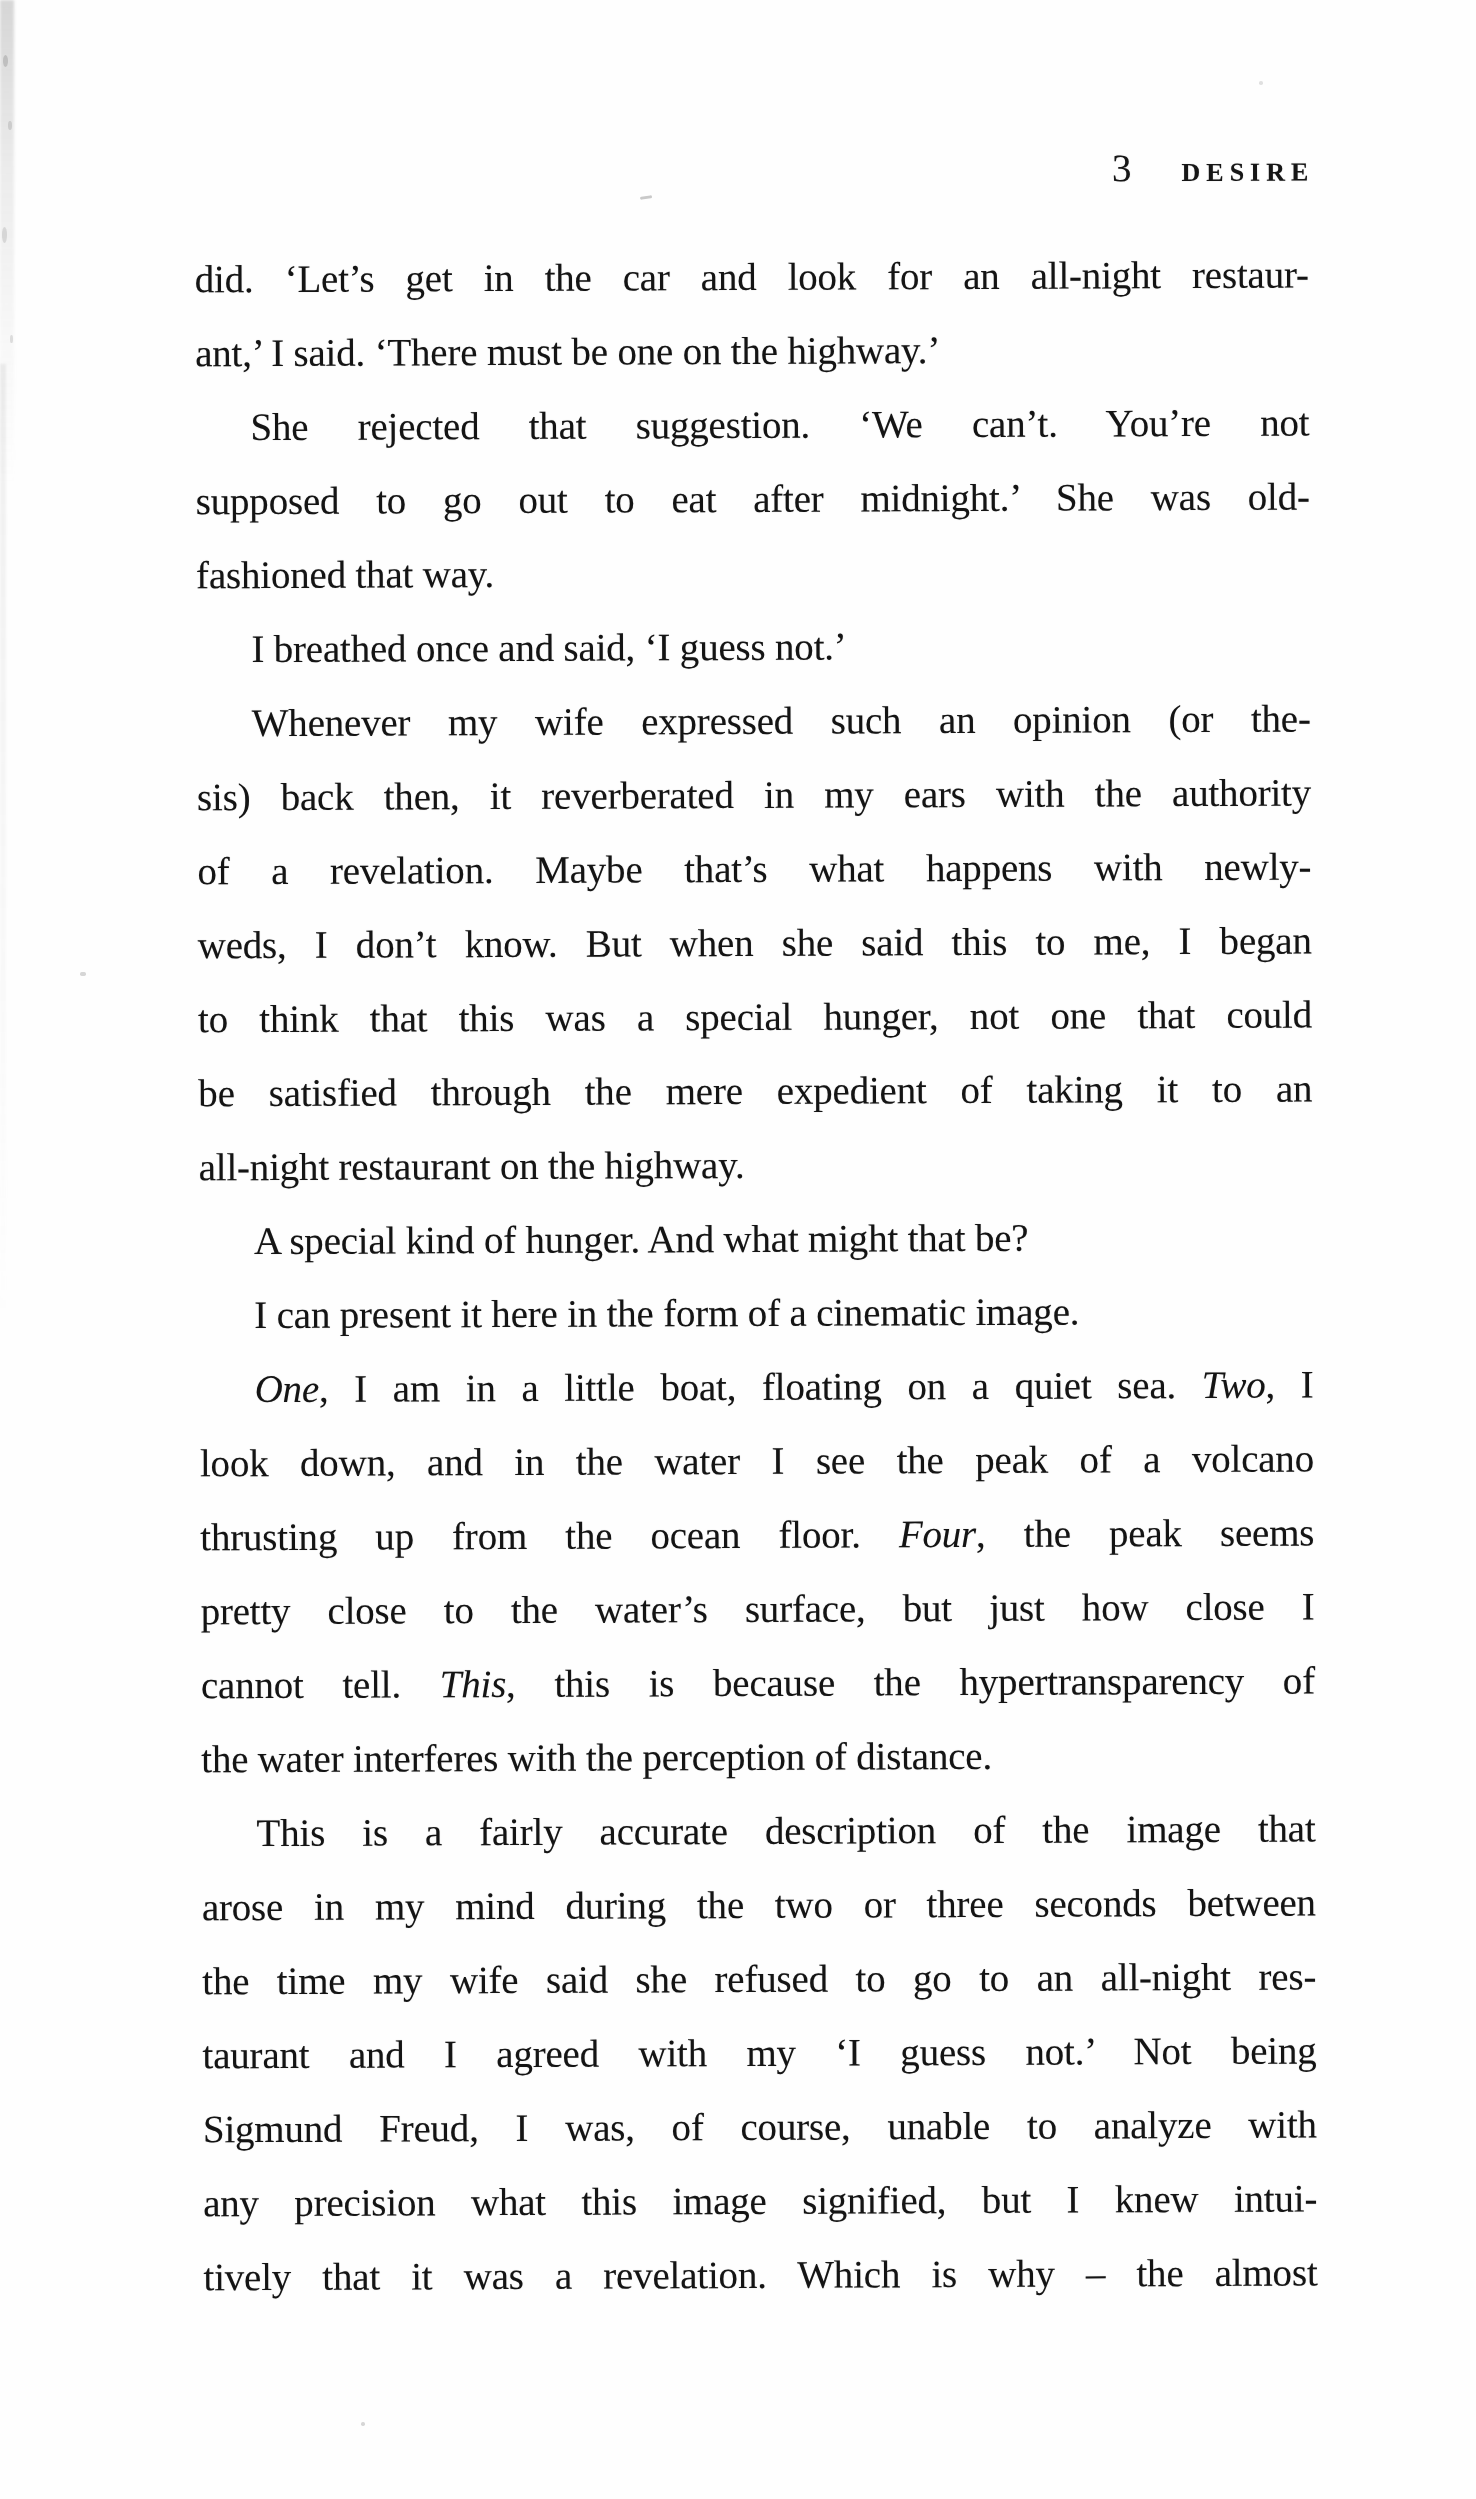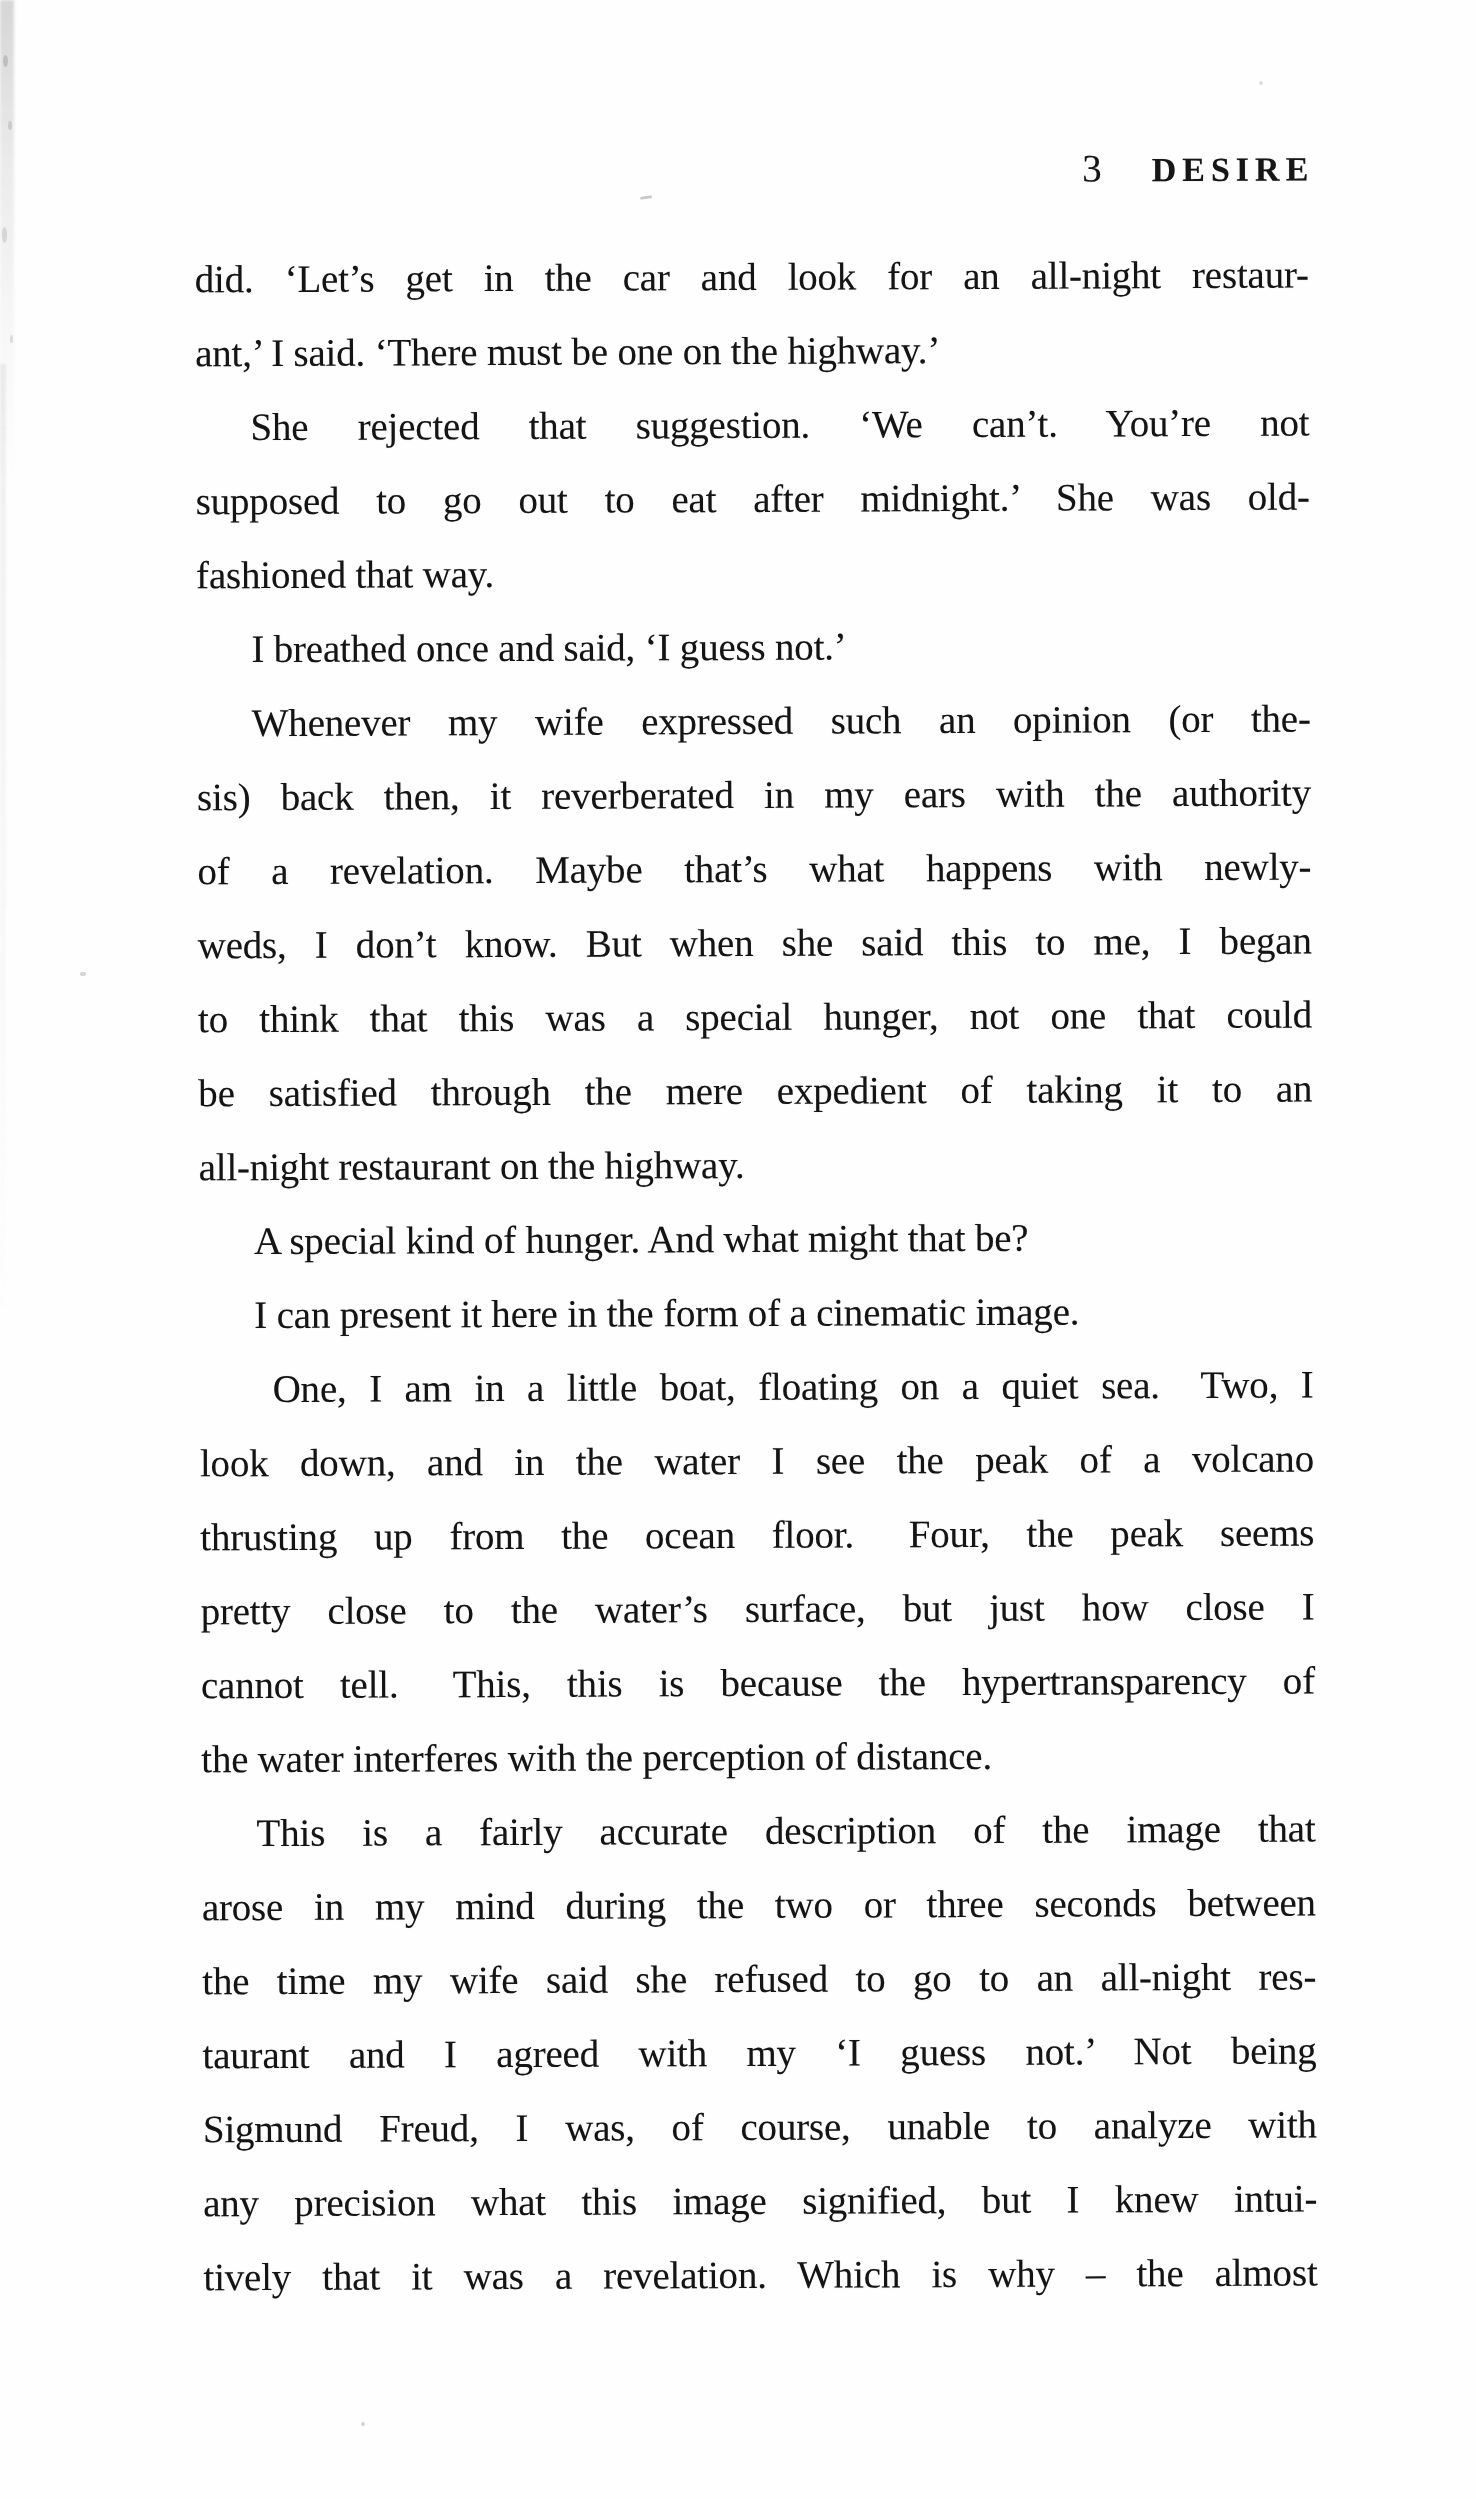--- a/index.html
+++ b/index.html
@@ -27,21 +27,21 @@
     align-items:baseline;
     gap:50px;
     color:#161616;
     text-shadow:0 0 0.9px rgba(20,20,20,0.35);
   }
   .chapter-number{
     font-size:39px;
     font-weight:400;
   }
   .chapter-title{
-    font-size:34px;
+    font-size:26px;
     font-weight:700;
     letter-spacing:6px;
     margin-right:-6px;
   }
   .text-block{
     position:absolute;
     left:199px;
     top:240px;
     width:1114px;
     font-size:39px;
@@ -54,21 +54,21 @@
     line-height:74px;
     white-space:normal;
   }
   .line.j{
     text-align:justify;
     text-align-last:justify;
   }
   .line.ind{
     text-indent:55px;
   }
-  .it{margin-left:18px;}
+  .it{font-style:italic;}
 
   
   .edge-strip-1{
     position:absolute;left:0;top:0;width:14px;height:485px;
     background:linear-gradient(to bottom,
       rgba(110,110,110,0.28) 0%,
       rgba(140,140,140,0.16) 35%,
       rgba(170,170,170,0.08) 70%,
       rgba(200,200,200,0) 100%);
     filter:blur(1.7px);

